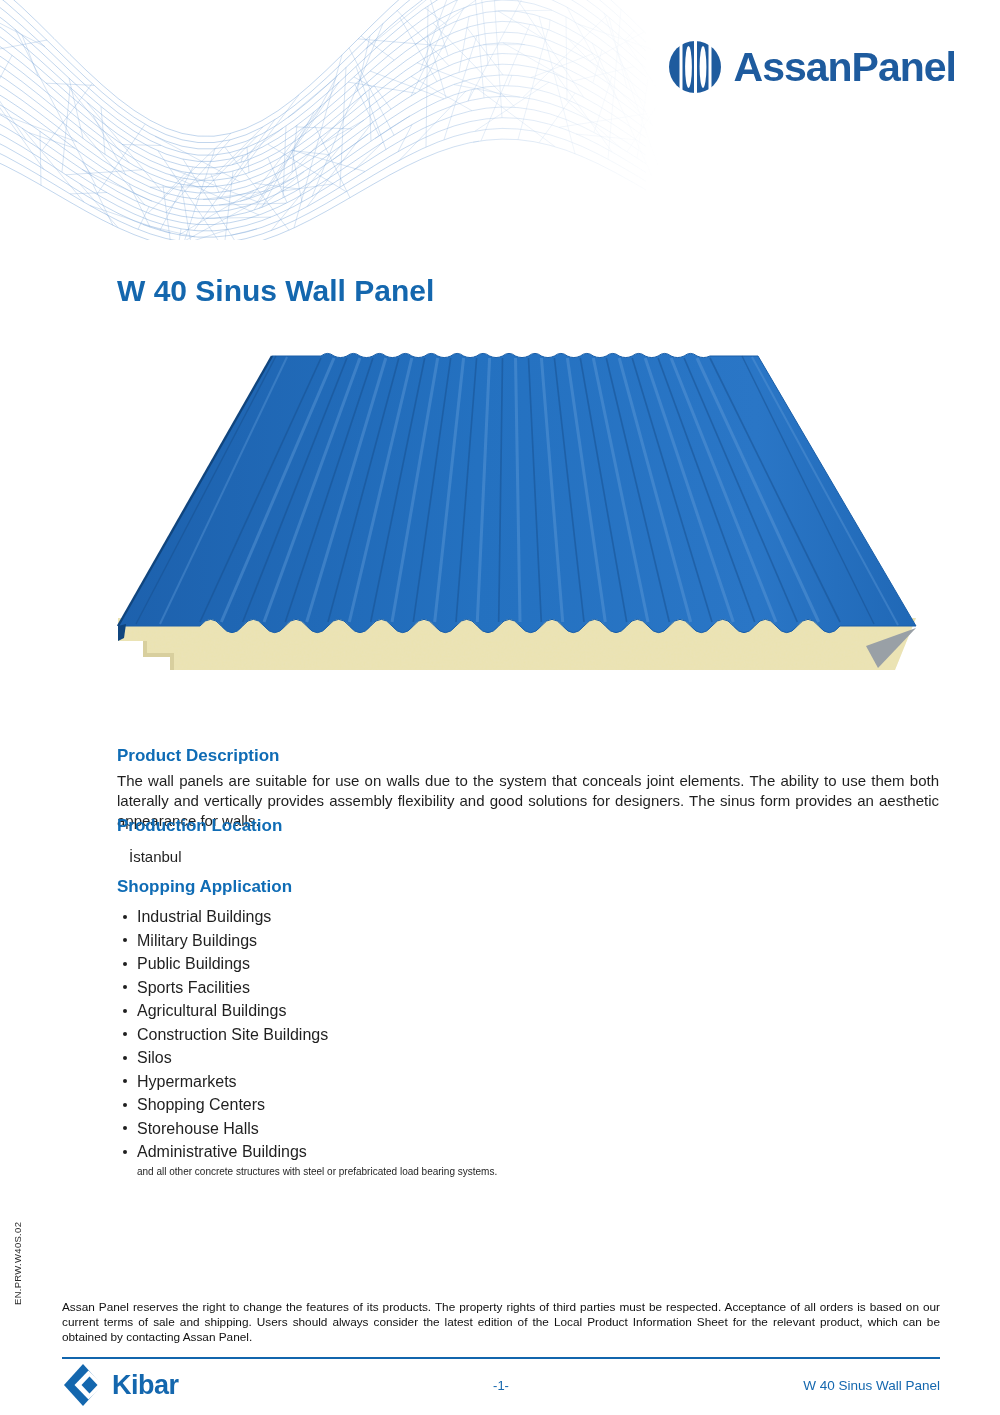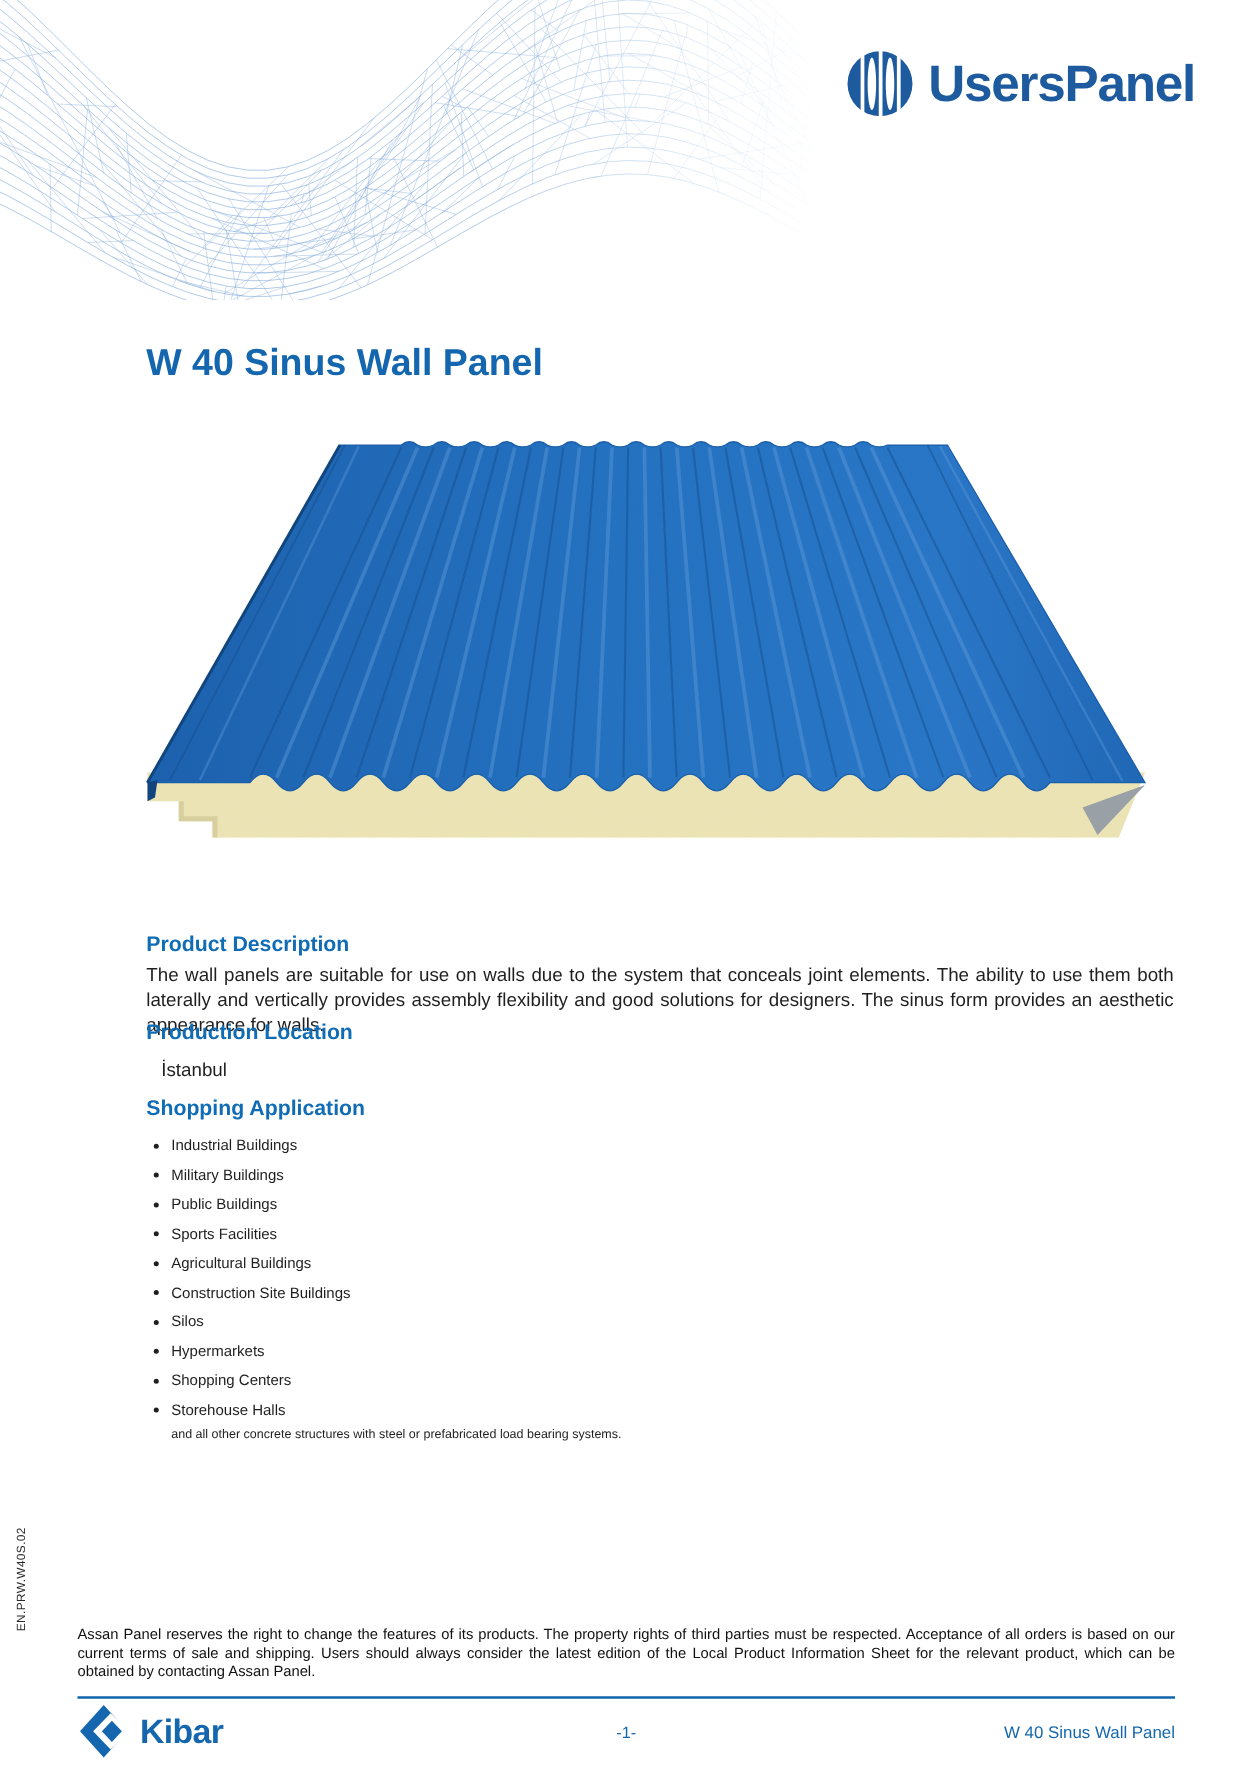--- a/index.html
+++ b/index.html
@@ -23,21 +23,21 @@
   
   .section{position:absolute;left:117px;width:822px;}
   .section-heading{color:#0f6cb5;font-weight:700;font-size:17px;margin:0 0 5px 0;}
   .section-body{font-size:15px;line-height:20px;text-align:justify;margin:0;}
   #sec-description{top:746px;}
   #sec-location{top:816px;}
   #sec-application{top:877px;}
   .plain-value{font-size:15px;margin:12px;}
   ul.bullets{list-style:none;margin:8px 0 0 0;padding:0;}
   ul.bullets li{
-    font-size:12px;line-height:23.5px;display:flex;align-items:flex-start;
+    font-size:16px;line-height:23.5px;display:flex;align-items:flex-start;
   }
   ul.bullets .dot{
     width:4px;height:4px;border-radius:50%;background:#1f1f1f;
     display:inline-block;margin:0 10px 0 6px;flex:0 0 auto;align-self:center;
   }
   .list-note{font-size:10px;margin:2px 0 0 20px;}
   
   .doc-code{
     position:absolute;left:12px;top:1195px;height:110px;
     writing-mode:vertical-rl;transform:rotate(180deg);
@@ -270,21 +270,21 @@
 <div class="logo">
   <svg width="54" height="54" viewBox="0 0 54 54">
     <circle cx="27" cy="27" r="26" fill="#1e5b9e"></circle>
     <rect x="11.5" y="0" width="3" height="54" fill="#ffffff"></rect>
     <ellipse cx="20.5" cy="27" rx="3.4" ry="21" fill="#ffffff"></ellipse>
     <rect x="26" y="0" width="3" height="54" fill="#ffffff"></rect>
     <ellipse cx="35" cy="27" rx="3.4" ry="21" fill="#ffffff"></ellipse>
     <rect x="40.5" y="0" width="3" height="54" fill="#ffffff"></rect>
   </svg>
   <div class="logo-text">
-    <span class="logo-bold">Users</span><span class="logo-light">Panel</span>
+    <span class="logo-bold">Assan</span><span class="logo-light">Panel</span>
   </div>
 </div>
 
 <div class="page-title">W 40 Sinus Wall Panel</div>
 
 <div id="panel-wrap">
   <svg id="panel-svg" width="812" height="340" viewBox="0 0 812 340">
       <defs>
         <linearGradient id="faceg" x1="0" y1="0" x2="1" y2="0">
           <stop offset="0" stop-color="#1d61ad"></stop>
@@ -390,20 +390,24 @@
         <span class="bullet-text">Hypermarkets</span>
       </li>
       <li>
         <span class="dot"></span>
         <span class="bullet-text">Shopping Centers</span>
       </li>
       <li>
         <span class="dot"></span>
         <span class="bullet-text">Storehouse Halls</span>
       </li>
+      <li>
+        <span class="dot"></span>
+        <span class="bullet-text">Administrative Buildings</span>
+      </li>
     </ul>
   <p class="list-note">and all other concrete structures with steel or prefabricated load bearing systems.</p>
 </div>
 
 <div class="doc-code">EN.PRW.W40S.02</div>
 
 <div class="legal">Assan Panel reserves the right to change the features of its products. The property rights of third parties must be respected. Acceptance of all orders is based on our current terms of sale and shipping. Users should always consider the latest edition of the Local Product Information Sheet for the relevant product, which can be obtained by contacting Assan Panel.</div>
 <div class="footer-rule"></div>
 
 <div class="footer-row">

